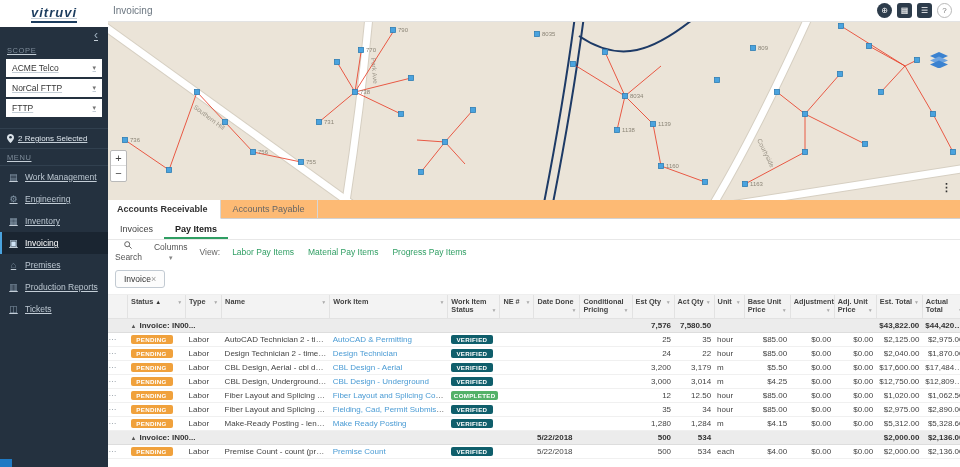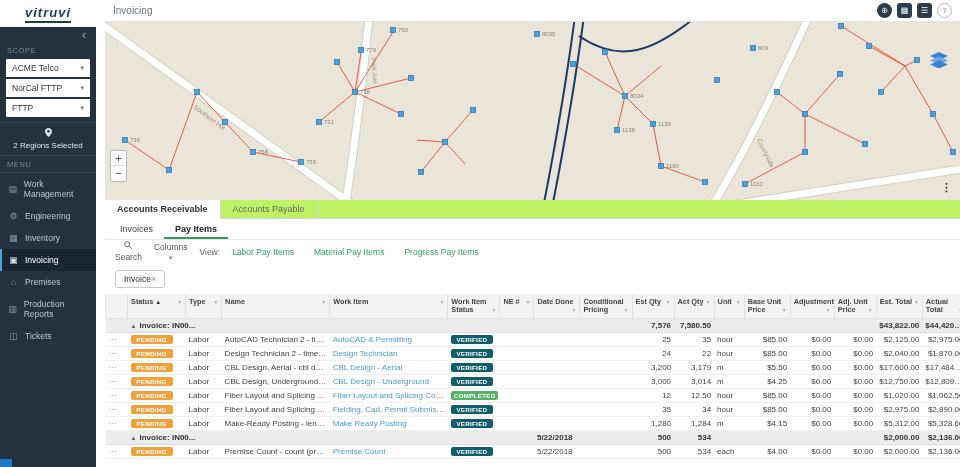--- a/index.html
+++ b/index.html
@@ -1,27 +1,27 @@
 <!DOCTYPE html>
 <html><head>
 <meta charset="utf-8">
 <style>
   * { box-sizing: border-box; margin: 0; padding: 0; }
   body { font-family: "Liberation Sans", sans-serif; background:#fff; }
   .app { position:relative; width:960px; height:467px; overflow:hidden; background:#fff; }
 
   
-  .sidebar { position:absolute; left:0; top:0; width:96px; height:100%; background:#24313f; color:#c4ced7; z-index:5; }
+  .sidebar { position:absolute; left:0; top:0; width:108px; height:100%; background:#24313f; color:#c4ced7; z-index:5;text-decoration:underline; }
   .logo { height:27px; background:#fff; display:flex; align-items:center; justify-content:center; }
   .logo span { color:#1b3c5e; font-weight:bold; font-style:italic; font-size:13px; letter-spacing:1px; border-bottom:2px solid #1b3c5e; padding-bottom:1px; }
   .collapse-row { text-align:right; padding:2px 10px 0; color:#9fb0bf; font-size:12px; height:15px; line-height:13px; }
   .side-label { font-size:7.5px; text-transform:uppercase; letter-spacing:.6px; color:#7d8b99; padding:4px 7px 2px; }
   .scope-btn { margin:2px 6px; background:#fff; color:#333; font-size:8.5px; padding:4px 6px; border-radius:0; display:flex; justify-content:space-between; align-items:center; cursor:pointer; }
   .scope-btn .caret { color:#777; font-size:7px; }
-  .regions { margin:5px 0 0; padding:5px 7px; font-size:8px; color:#dde5ec; display:flex; align-items:center; gap:4px; border-top:1px solid #31404f; border-bottom:1px solid #31404f;flex-direction:column; }
+  .regions { margin:11px 0 0; padding:5px 7px; font-size:8px; color:#dde5ec; display:flex; align-items:flex-end; gap:4px; border-top:1px solid #31404f; border-bottom:1px solid #31404f; }
   .menu-label { border-bottom:1px solid #31404f; padding-bottom:3px; }
   .menu-item { display:flex; align-items:center; gap:6px; padding:6px 8px; font-size:8.5px; color:#bcc7d1; cursor:pointer; }
   .menu-item .mi-icon { width:11px; text-align:center; font-size:9px; color:#8598a9; }
   .menu-item.active { background:#1a2531; color:#fff; box-shadow:inset 2px 0 0 #4aa3df; }
   .menu-item.active .mi-icon { color:#cfe3f5; }
   .corner-accent { position:absolute; left:0; bottom:0; width:12px; height:8px; background:#1f7ac4; }
 
   
   .main { position:absolute; left:105px; top:0; width:855px; height:100%; }
   .topbar { height:22px; background:#fff; border-bottom:1px solid #e3e3e3; display:flex; align-items:center; padding:0 8px; }
@@ -35,33 +35,33 @@
   
   .map { position:relative; height:178px; background:#ebe4d8; overflow:hidden; }
   .map svg.canvas { position:absolute; inset:0; }
   .zoom-ctl { position:absolute; left:5px; top:128px; width:17px; border:1px solid #b9b9b9; border-radius:2px; overflow:hidden; background:#fff; }
   .zoom-btn { height:15px; line-height:14px; text-align:center; font-size:11px; color:#444; cursor:pointer; }
   .zoom-btn:first-child { border-bottom:1px solid #ddd; }
   .layers-btn { position:absolute; right:12px; top:30px; cursor:pointer; }
   .map-more { position:absolute; right:8px; bottom:6px; color:#333; font-size:11px; font-weight:bold; cursor:pointer; }
 
   
-  .tabstrip { height:19px; background:#bef264; border-bottom:1px solid #d2d2d2; display:flex; align-items:stretch; }
+  .tabstrip { height:19px; background:#fdba74; border-bottom:1px solid #d2d2d2; display:flex; align-items:stretch; }
   .tab { padding:0 12px; font-size:9px; color:#666; display:flex; align-items:center; border-right:1px solid #d6d6d6; cursor:pointer; }
   .tab.active { background:#fff; color:#333; font-weight:bold; border-bottom:1px solid #fff; margin-bottom:-1px; }
   .subtabstrip { height:21px; background:#fff; border-bottom:1px solid #e8e8e8; display:flex; padding-left:4px; }
   .subtab { padding:0 11px; font-size:9px; color:#444; display:flex; align-items:center; cursor:pointer; }
   .subtab.active { font-weight:bold; color:#222; box-shadow:inset 0 -2px 0 #2f9e63; }
 
   
   .toolbar { height:23px; display:flex; align-items:center; gap:12px; padding:0 10px; font-size:8.5px; color:#555; background:#fff; }
   .tool { display:flex; align-items:center; gap:3px; cursor:pointer;flex-direction:column; }
   .tool .caret { font-size:6px; color:#888; }
   .view-label { color:#666; }
-  .view-links { display:flex; gap:20px; }
+  .view-links { display:flex; gap:14px; }
   .view-link { color:#2f9e63; cursor:pointer; }
   .chiprow { padding:5px 10px 6px; border-bottom:1px solid #eee; background:#fff; }
   .chip { display:inline-flex; align-items:center; border:1px solid #c2cad2; border-radius:3px; background:#fcfcfc; padding:3px 8px; font-size:8.5px; color:#333; cursor:pointer; }
   .chip .chip-x { color:#999; font-size:9px; }
 
   
   .gridwrap { overflow:hidden; height:177px; }
   table.grid { border-collapse:collapse; table-layout:fixed; width:862px; font-size:8px; }
   .grid th { background:#f3f3f3; border:1px solid #e2e2e2; border-top:none; padding:3px 3px; font-size:7.3px; color:#444; text-align:left; vertical-align:top; line-height:1.15; font-weight:bold; }
   .grid th .sort { color:#333; font-size:6px; }

